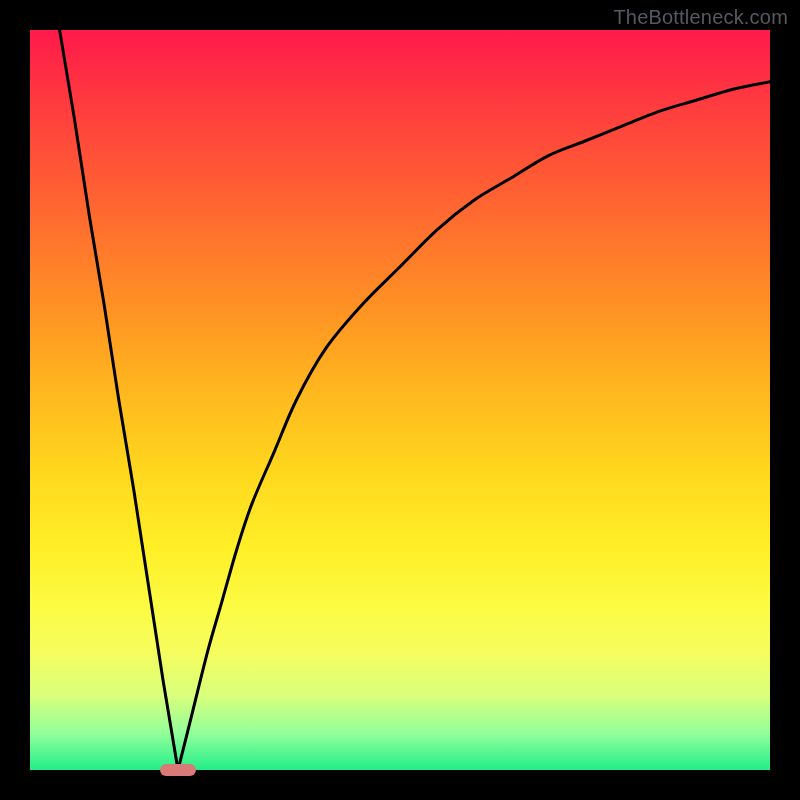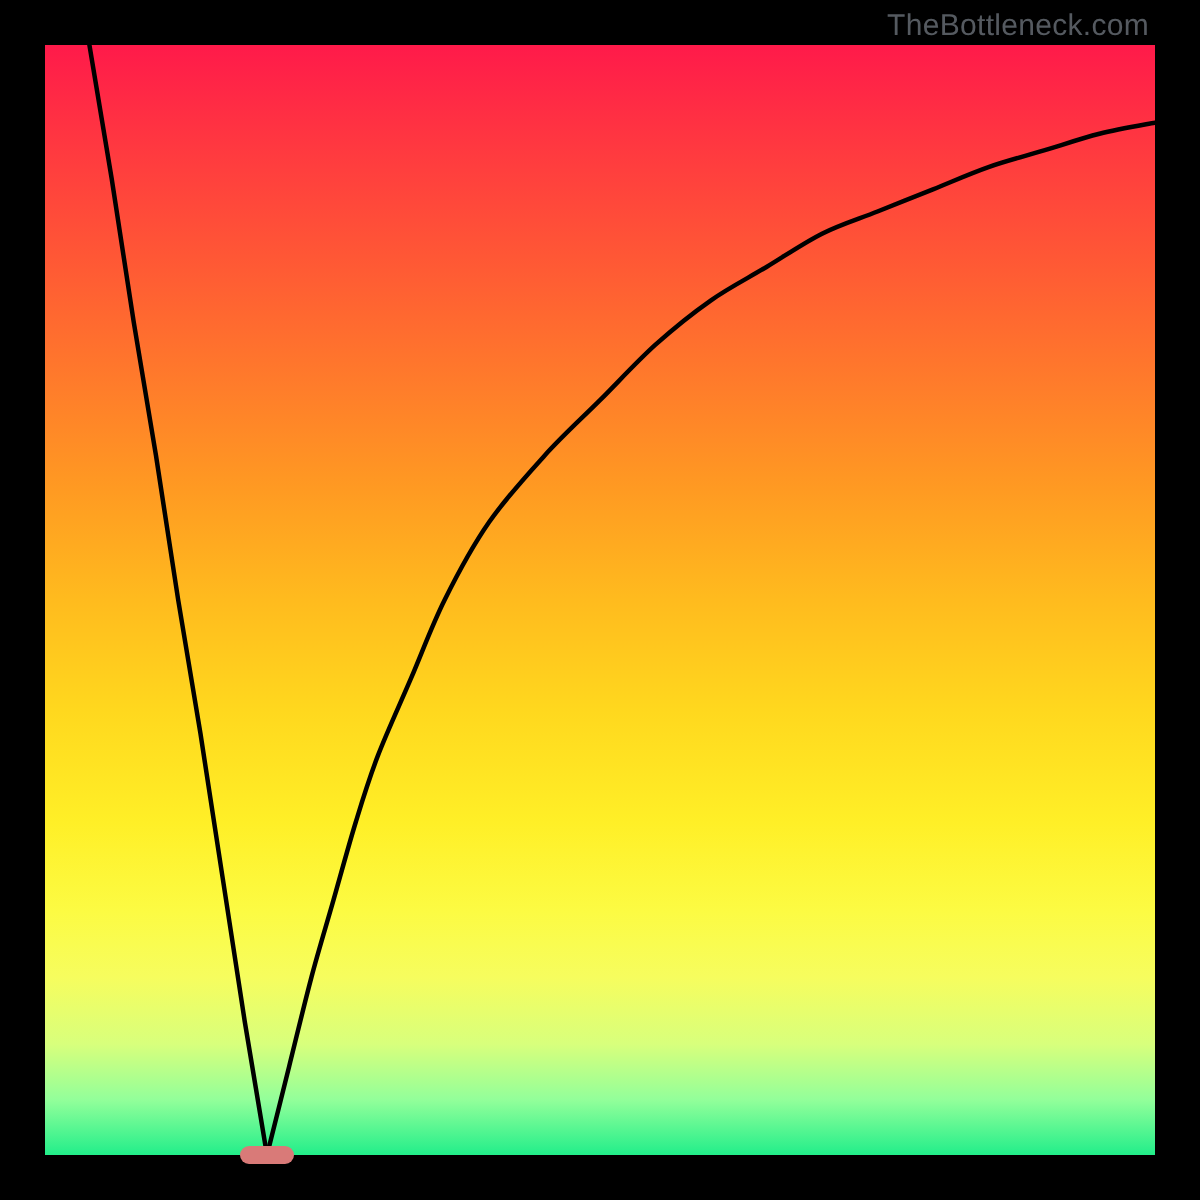--- a/index.html
+++ b/index.html
@@ -36,21 +36,21 @@
       #fcfb43 78%,
       #f6fd5e 84%,
       #d8ff7c 90%,
       #93ff9a 95%,
       #22ee8a 100%
     );
   }
   .watermark {
     position: absolute;
     top: 6px;
-    right: 34px;
+    right: 12px;
     color: #555a60;
     font-size: 20px;
     font-weight: 500;
     letter-spacing: 0.2px;
     user-select: none;
   }
   svg.curves {
     position: absolute;
     left: 0;
     top: 0;

